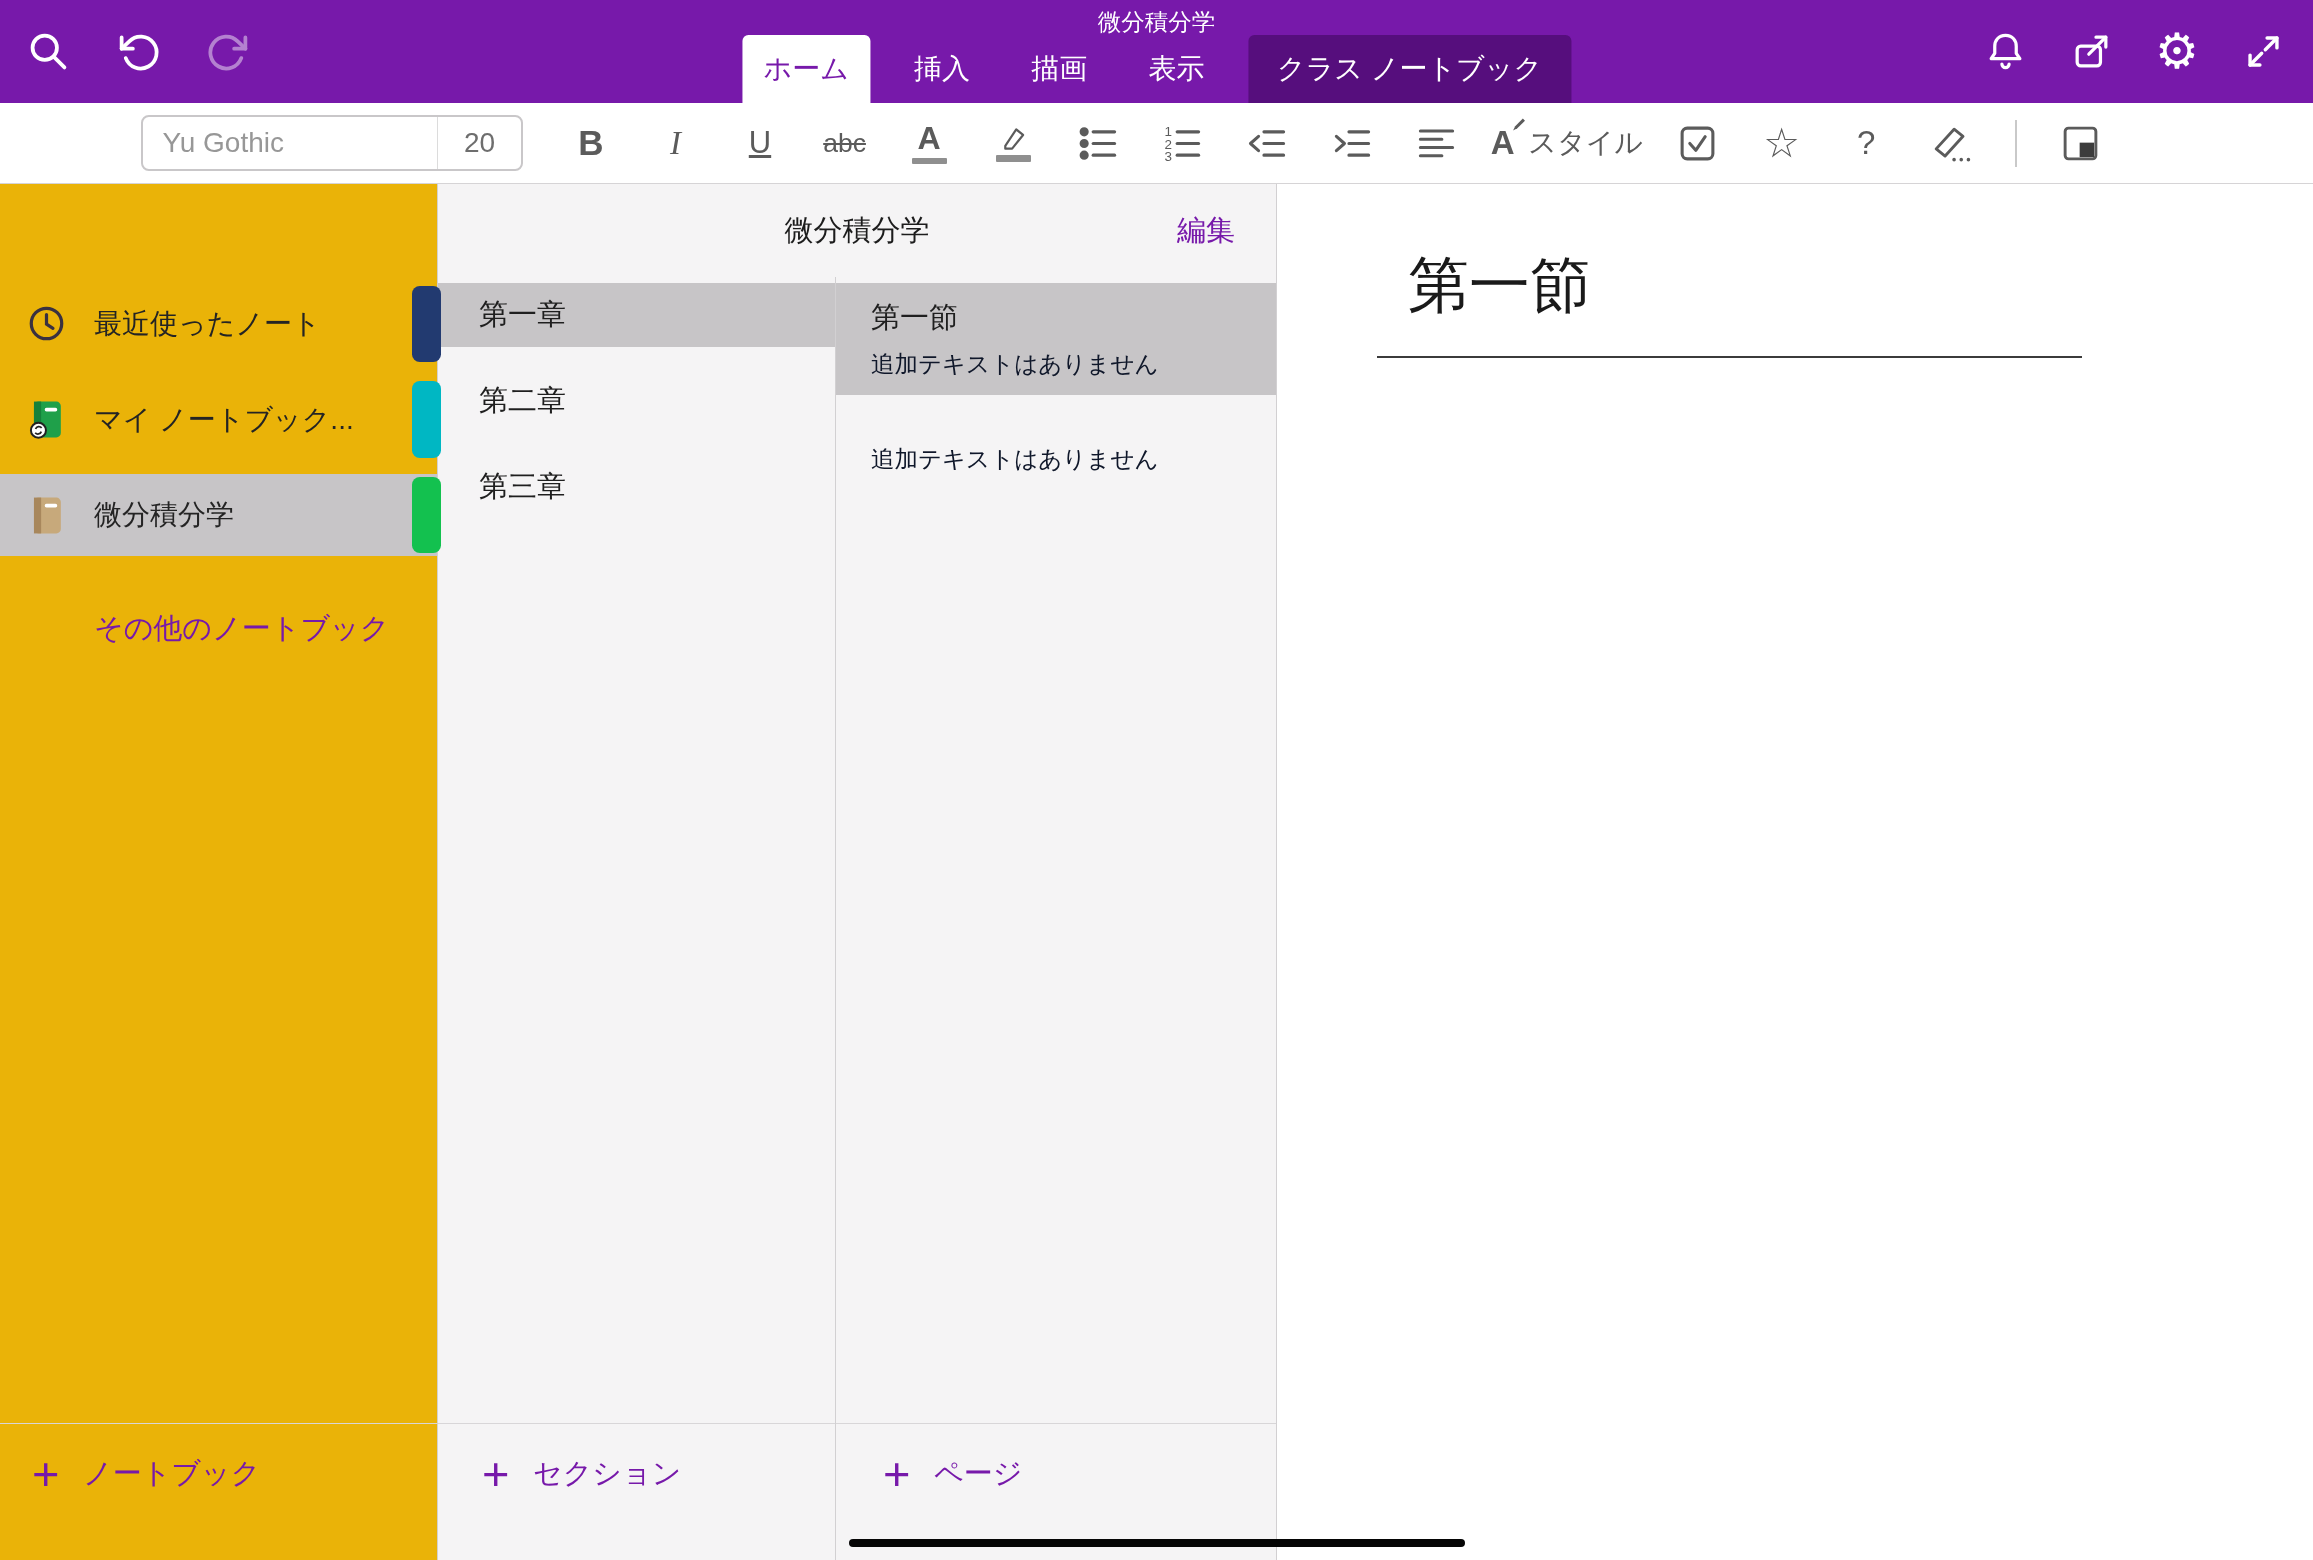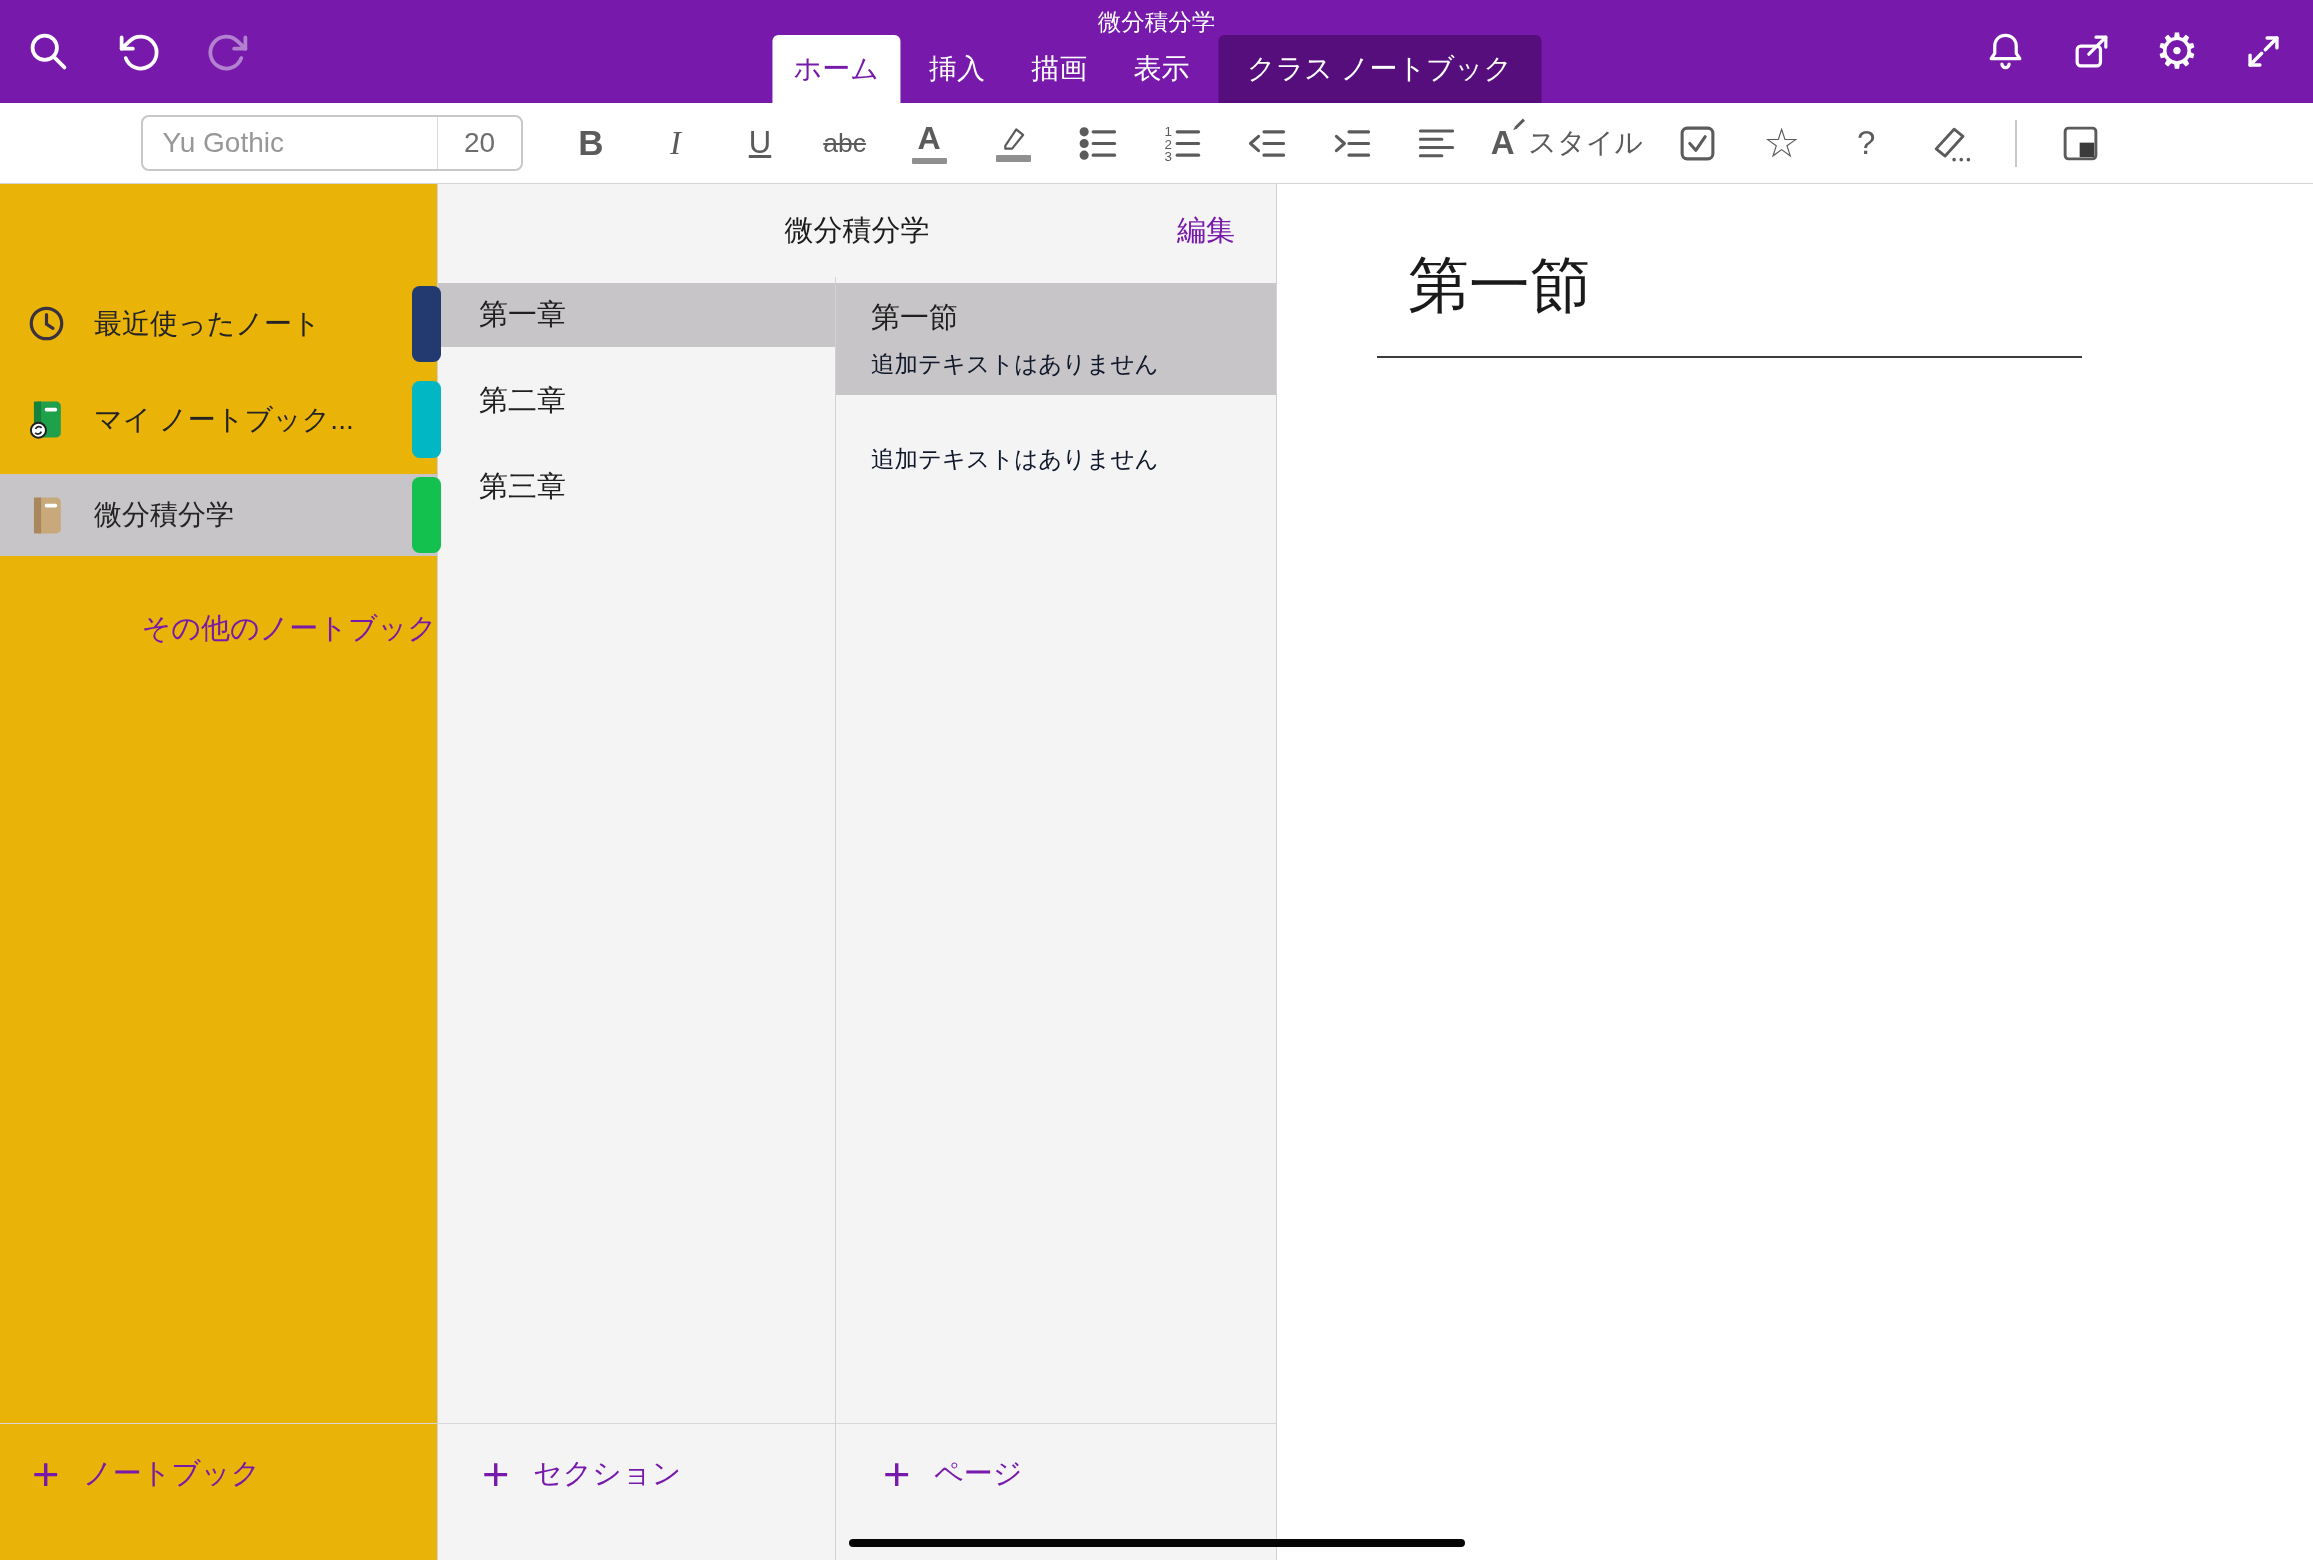--- a/index.html
+++ b/index.html
@@ -15,21 +15,21 @@
     display:flex; align-items:center; gap:41px; }
   .topbar-right { position:absolute; right:25.5px; top:0; height:103px;
     display:flex; align-items:center; gap:37px; }
   .icon-btn { width:49px; height:49px; display:flex; align-items:center;
     justify-content:center; cursor:pointer; background:none; border:none; }
   .icon-btn svg { display:block; }
   .disabled { opacity:.45; }
   .gear-glyph { font-family:"DejaVu Sans",sans-serif; font-size:49px; color:#fff; line-height:1; }
 
   .tabs { position:absolute; left:50%; transform:translateX(-50%); bottom:0;
-    display:flex; align-items:flex-end; gap:11px; }
+    display:flex; align-items:flex-end; gap:26px; }
   .tab { height:68px; display:flex; align-items:center; padding:0 17.6px;
     font-size:28px; color:#fff; cursor:pointer; border-radius:5.9px 5.9px 0 0; white-space:nowrap; }
   .tab.active { background:#fff; color:#7719aa; padding:0 21.6px; }
   .tab.dark { background:#560e7d; padding:0 29px; }
 
   
   .ribbon { height:81px; background:#fff; border-bottom:1px solid #d6d4d6;
     display:flex; align-items:center; padding-left:141px; }
   .fontbox { display:flex; height:56px; width:382px; border:2px solid #c9c7c9;
     border-radius:7.8px; overflow:hidden; background:#fff; cursor:pointer; }
@@ -68,21 +68,21 @@
     display:flex; flex-direction:column; }
   .top-spacer { height:93px; }
   .nb-list { margin-top:5.9px; }
   .nb-row { position:relative; height:82px; margin-bottom:13.7px; display:flex;
     align-items:center; padding-left:23.5px; cursor:pointer; }
   .nb-row.selected { background:#c7c5c7; }
   .nb-icon { width:45px; height:45px; margin-right:25.5px; display:flex;
     align-items:center; justify-content:center; }
   .nb-label { font-size:28px; color:#242424; white-space:nowrap; overflow:hidden; }
   .nb-tab { position:absolute; right:-3.9px; top:2.9px; bottom:2.9px; width:29px; border-radius:7.8px; }
-  .more-link { margin-top:39px; padding-left:94px; font-size:29px; color:#7719aa; cursor:pointer;text-align:right; }
+  .more-link { margin-top:39px; padding-left:94px; font-size:29px; color:#7719aa; cursor:pointer; }
   .sidebar .panel-footer { padding-left:32px; }
 
   
   .center { width:839px; display:flex; flex-direction:column; background:#f5f4f5;
     border-right:1px solid #d2d0d2; }
   .center-header { position:relative; height:93px; flex:none; }
   .center-title { position:absolute; left:0; right:0; top:0; height:93px;
     display:flex; align-items:center; justify-content:center; font-size:29px; color:#1c1c1c; }
   .edit-btn { position:absolute; right:41px; top:0; height:93px; display:flex;
     align-items:center; font-size:29px; color:#7719aa; background:none; border:none; cursor:pointer; }

